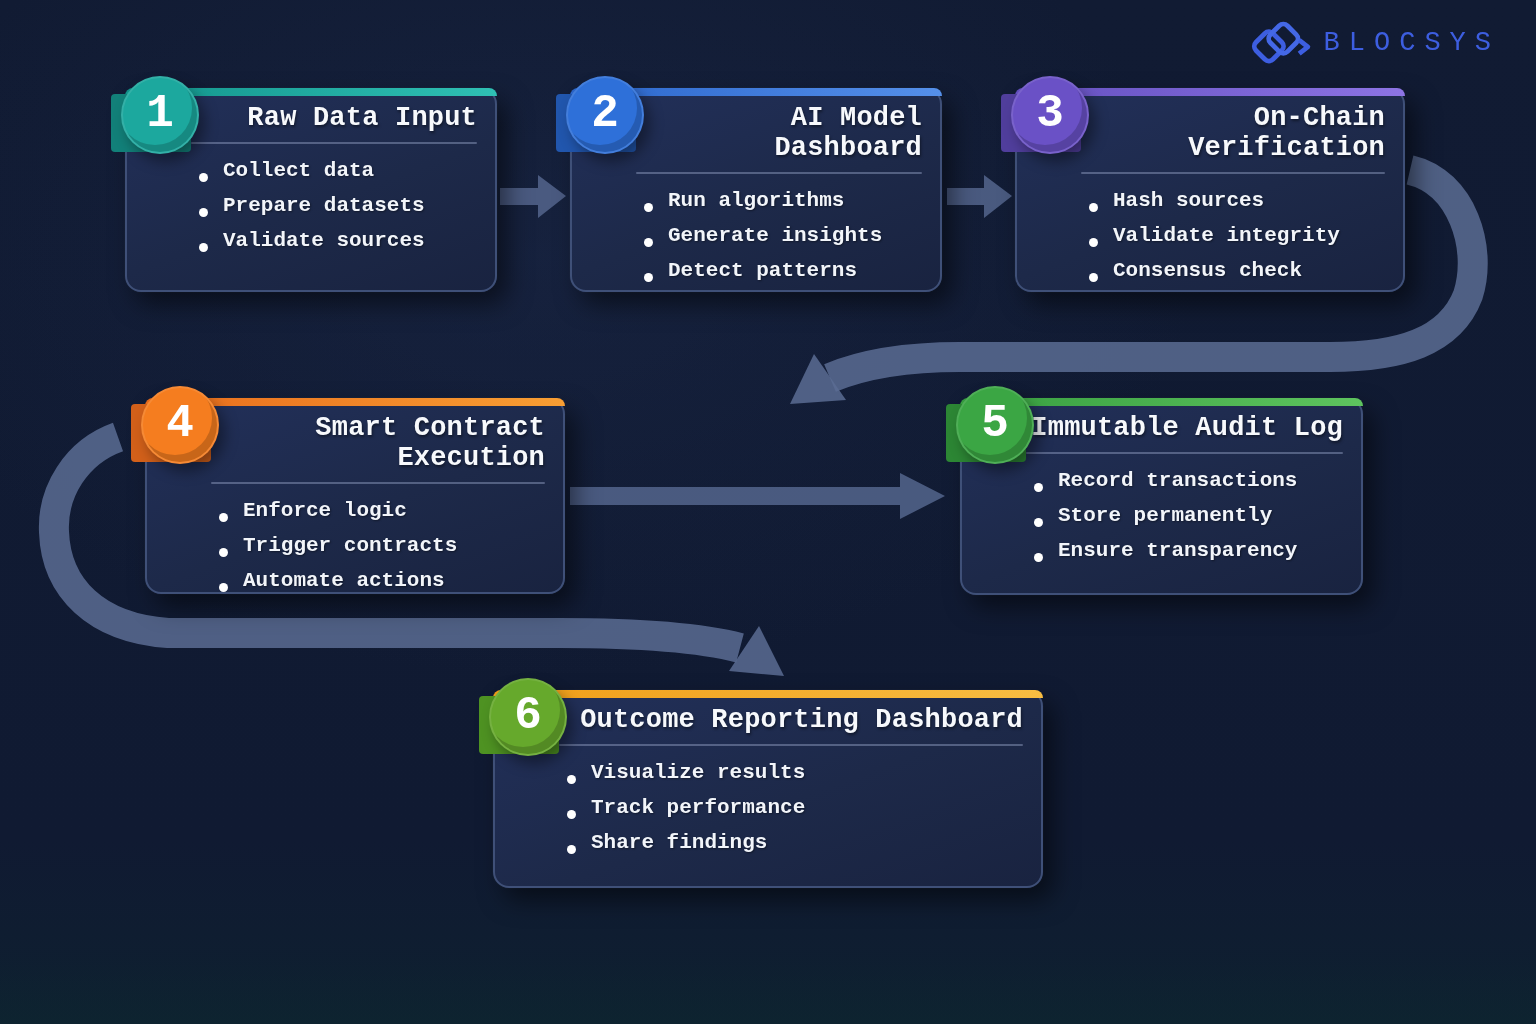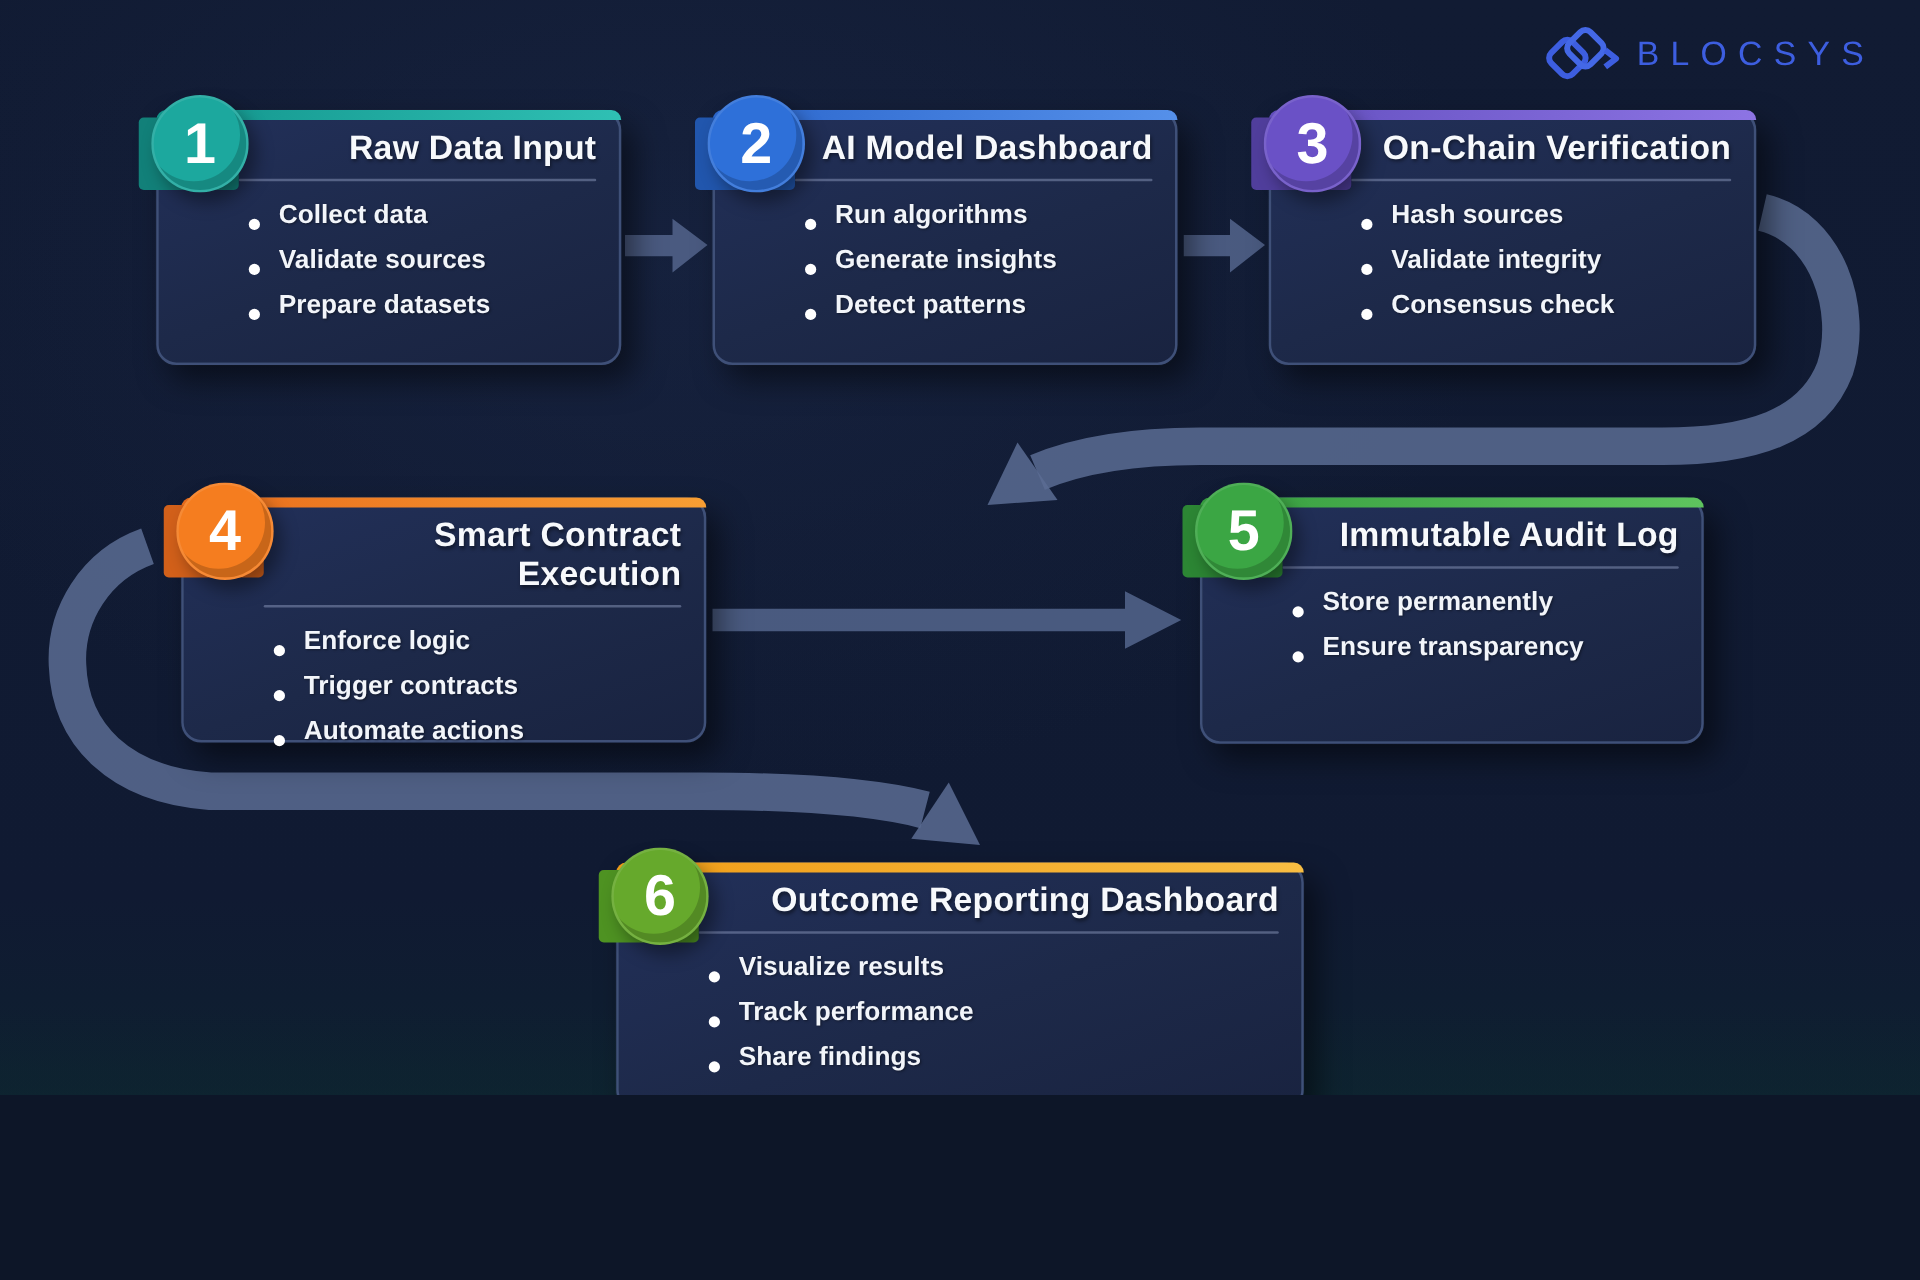--- a/index.html
+++ b/index.html
@@ -1,18 +1,18 @@
 <!DOCTYPE html>
 <html style="--arrow: #4d5e84; --arrow-curve: #5b6c93; --brand: #3d5ee0;"><head>
 <meta charset="utf-8">
 <style>
   html,body{margin:0;padding:0;background:#0d1628;}
   .stage{
-    position:relative;width:1536px;height:876px;overflow:hidden;
-    font-family:Liberation Sans, sans-serif;
+    position:relative;width:1536px;height:1024px;overflow:hidden;
+    font-family:Liberation Mono, monospace;
     background:
       radial-gradient(1100px 700px at 35% 25%, rgba(32,46,82,.35) 0%, rgba(17,27,51,0) 60%),
       linear-gradient(180deg,#111b33 0%,#101a32 82%,#0e2030 100%);
   }
   
   .arrows{position:absolute;inset:0;z-index:1;pointer-events:none;}
   .arrow-straight{fill:var(--arrow,#4d5e84);opacity:.95;}
   .arrow-curve{stroke:var(--arrow-curve,#5b6c93);opacity:.85;fill:none;}
   .arrow-curve-head{fill:var(--arrow-curve,#5b6c93);opacity:.85;}
   
@@ -105,26 +105,26 @@
     </div>
     <h2 class="title">Raw Data Input</h2>
     <div class="divider"></div>
     <ul class="bullets">
       <li>
           <span class="dot"></span>
           <span>Collect data</span>
         </li>
       <li>
           <span class="dot"></span>
+          <span>Prepare datasets</span>
+        </li>
+      <li>
+          <span class="dot"></span>
           <span>Validate sources</span>
         </li>
-      <li>
-          <span class="dot"></span>
-          <span>Prepare datasets</span>
-        </li>
     </ul>
   </section>
 
   <section class="card" id="card2" style="--accent: #2e70d9; --accent-dark: #2156ad; --bar: #2b66cc; --bar-light: #5590ea;">
     <div class="topbar"></div>
     <div class="tab"></div>
     <div class="badge">
       <span>2</span>
     </div>
     <h2 class="title">AI Model Dashboard</h2>
@@ -197,20 +197,24 @@
     <div class="topbar"></div>
     <div class="tab"></div>
     <div class="badge">
       <span>5</span>
     </div>
     <h2 class="title">Immutable Audit Log</h2>
     <div class="divider"></div>
     <ul class="bullets">
       <li>
           <span class="dot"></span>
+          <span>Record transactions</span>
+        </li>
+      <li>
+          <span class="dot"></span>
           <span>Store permanently</span>
         </li>
       <li>
           <span class="dot"></span>
           <span>Ensure transparency</span>
         </li>
     </ul>
   </section>
 
   <section class="card" id="card6" style="--accent: #66a92c; --accent-dark: #4e9222; --bar: #f09d18; --bar-light: #f8bd42;">

